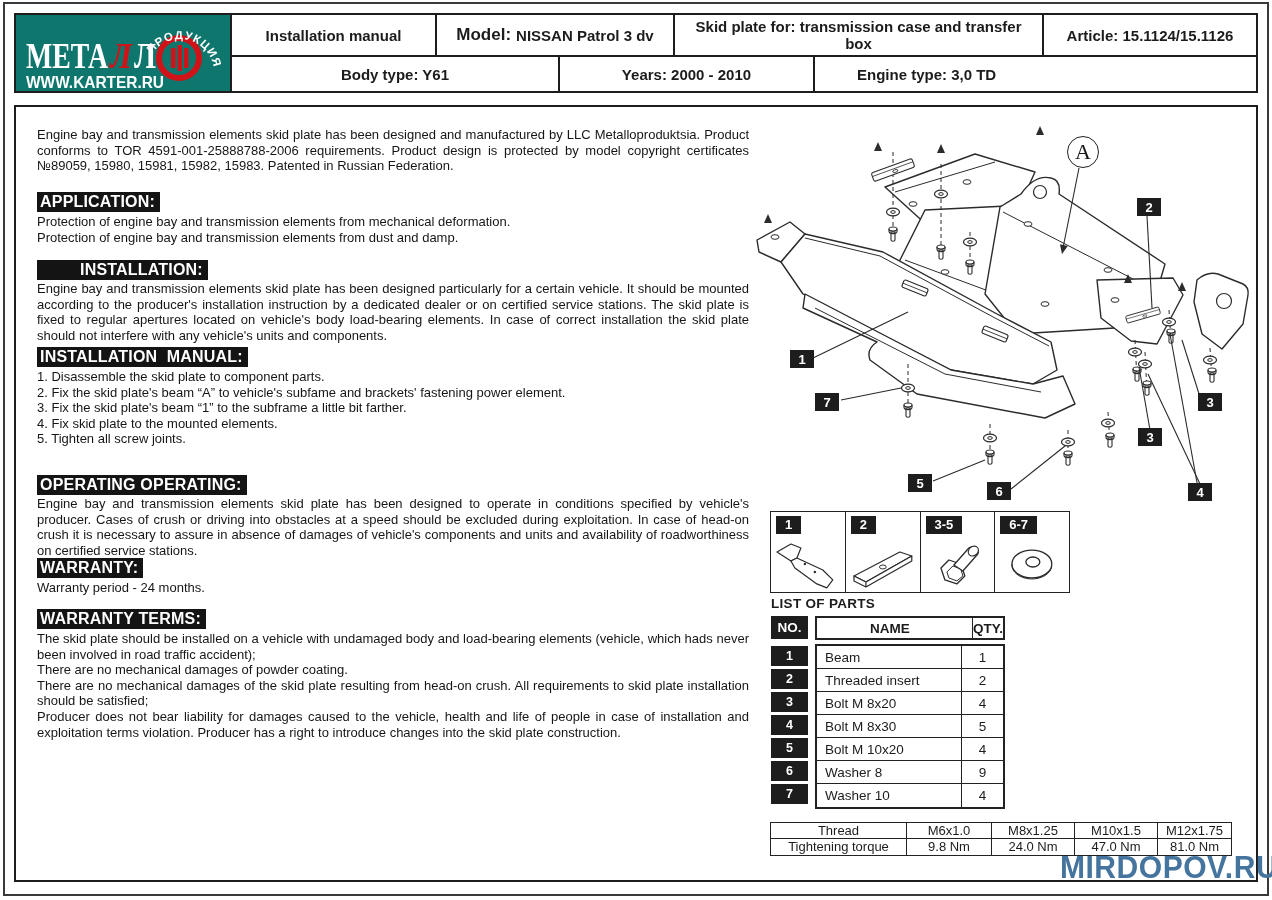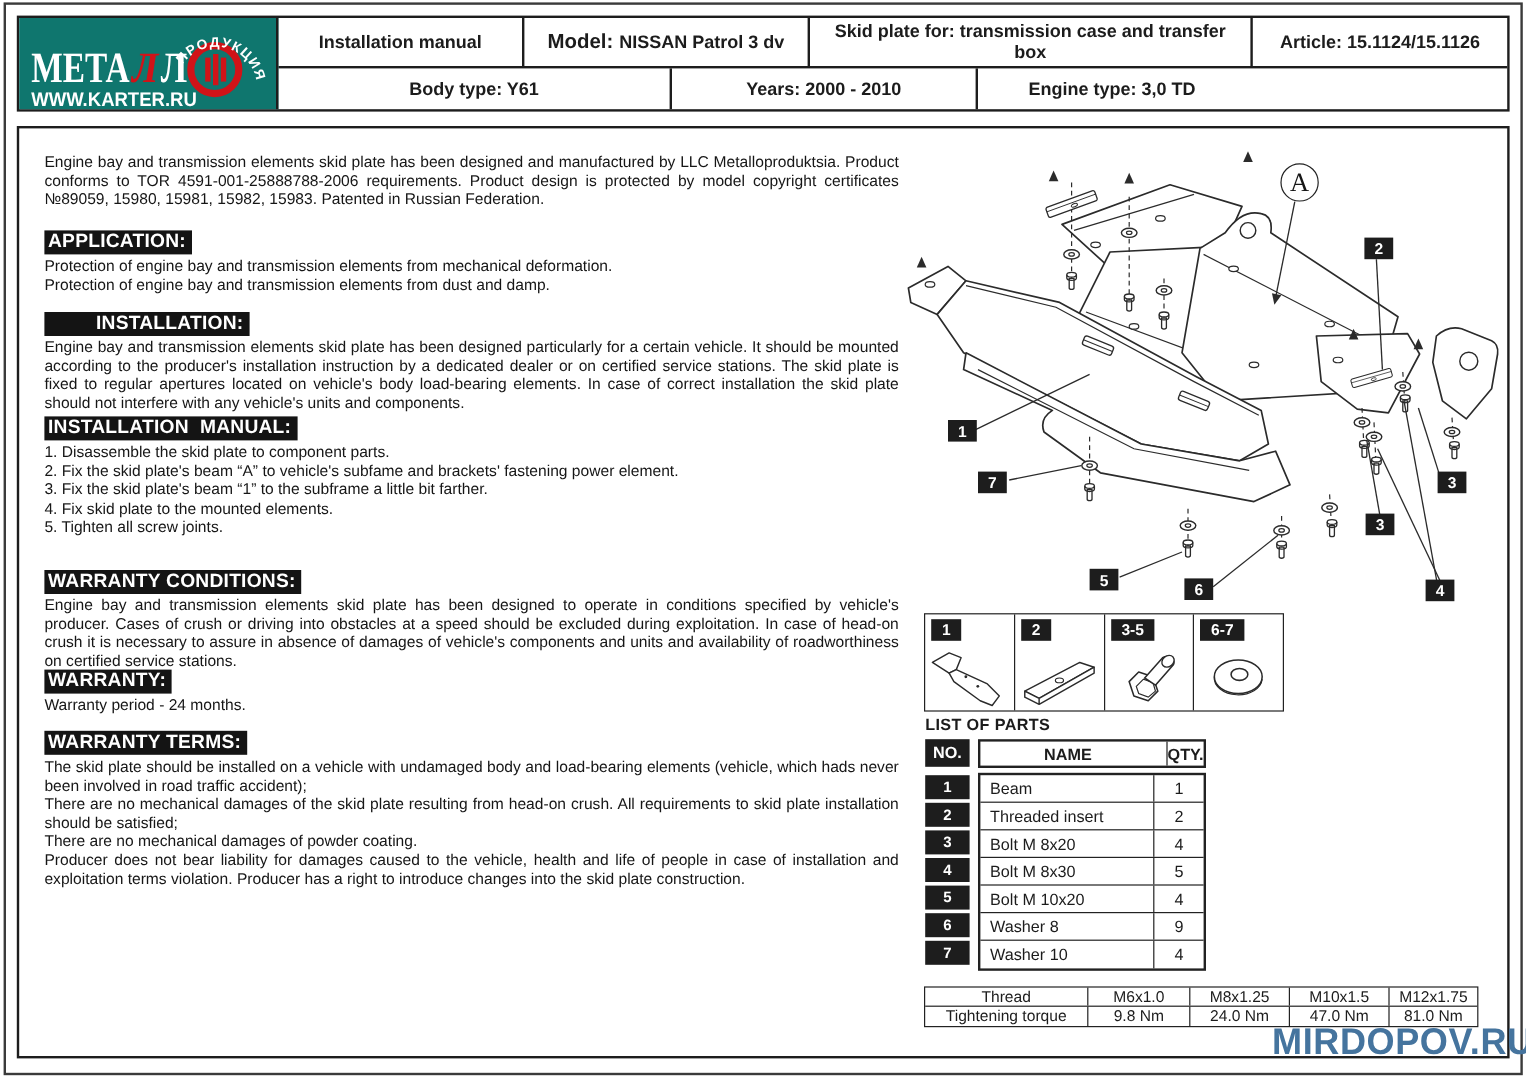--- a/index.html
+++ b/index.html
@@ -139,31 +139,31 @@
 
     <div class="sect-head" style="top:240px;">INSTALLATION  MANUAL:</div>
     <div class="tblock" style="top:262px;">
       <div>1. Disassemble the skid plate to component parts.</div>
       <div>2. Fix the skid plate's beam “A” to vehicle's subfame and brackets' fastening power element.</div>
       <div>3. Fix the skid plate's beam “1” to the subframe a little bit farther.</div>
       <div>4. Fix skid plate to the mounted elements.</div>
       <div>5. Tighten all screw joints.</div>
     </div>
 
-    <div class="sect-head" style="top:368px;">WARRANTY CONDITIONS:</div>
+    <div class="sect-head" style="top:368px;">OPERATING OPERATING:</div>
     <div class="tblock just" style="top:389px;">Engine bay and transmission elements skid plate has been designed to operate in conditions specified by vehicle's producer. Cases of crush or driving into obstacles  at a speed should be excluded during exploitation. In case of head-on crush it is necessary to assure in absence of damages of vehicle's components and units and availability   of roadworthiness  on certified service stations.</div>
 
     <div class="sect-head" style="top:451px;">WARRANTY:</div>
     <div class="tblock" style="top:473px;">Warranty period - 24 months.</div>
 
     <div class="sect-head" style="top:502px;">WARRANTY TERMS:</div>
     <div class="tblock just" style="top:524px;">
       <div>The skid plate should be installed on a vehicle with undamaged body and load-bearing elements (vehicle, which hads never been involved in road traffic accident);</div>
+      <div>There are no mechanical damages of powder coating.</div>
       <div>There are no mechanical damages of the skid plate resulting from head-on crush. All requirements to skid plate installation should be satisfied;</div>
-      <div>There are no mechanical damages of powder coating.</div>
       <div>Producer does not bear liability for damages caused to the vehicle, health and life of people in case of installation and exploitation terms violation.   Producer has a right to introduce changes into the skid plate construction.</div>
     </div>
   </div>
 
   <svg class="diagram-svg" width="515" height="492" viewBox="0 0 515 492">
     <defs>
       <g id="washer">
           <ellipse rx="6.5" ry="3.8" fill="#fff" stroke="#2b2b2b" stroke-width="1.2"></ellipse>
           <ellipse rx="2.3" ry="1.4" fill="#fff" stroke="#2b2b2b" stroke-width="1"></ellipse>
         </g>

